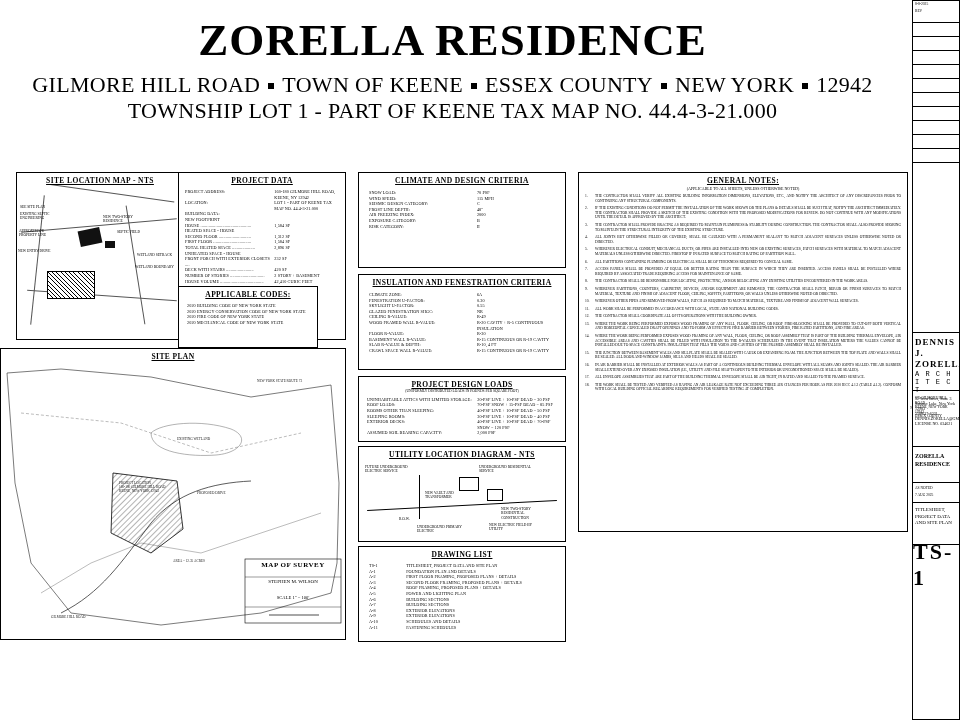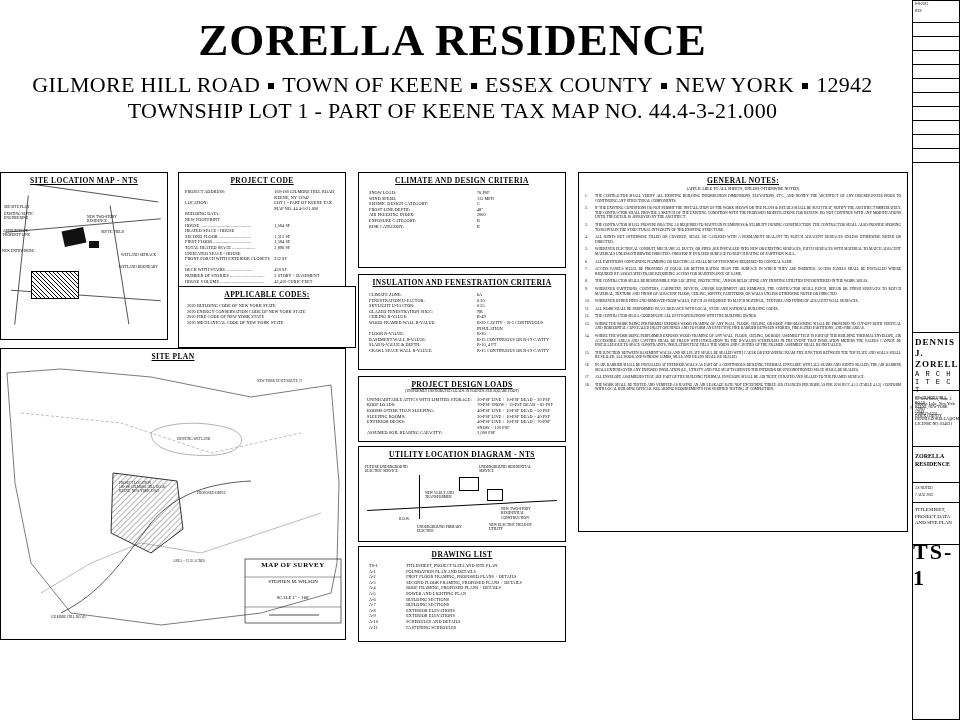--- a/index.html
+++ b/index.html
@@ -31,30 +31,30 @@
     text-align:center;font-size:7.5px;font-weight:bold;letter-spacing:.4px;
     text-decoration:underline;margin-top:3px;
   }
   .tiny{font-size:4.2px;line-height:5.6px;letter-spacing:.1px;}
   .micro{font-size:3.6px;line-height:4.8px;}
   .rowline{display:flex;}
   .rowline .lbl{flex:0 0 58%;}
   .rowline .val{flex:1;}
 
   
-  #site-location-map{left:0;top:172px;width:168px;height:168px;}
+  #site-location-map{left:16px;top:172px;width:168px;height:168px;}
   .slm-body{position:relative;width:100%;height:calc(100% - 14px);overflow:hidden;}
   .slm-line{position:absolute;background:#555;}
   .slm-blob{position:absolute;background:#111;}
   .slm-label{position:absolute;font-size:3.6px;line-height:4.4px;}
 
   
   #project-data{left:178px;top:172px;width:168px;height:168px;}
   
-  #applicable-codes{left:178px;top:286px;width:178px;height:62px;}
+  #applicable-codes{left:178px;top:286px;width:140px;height:62px;}
 
   
   #climate-design{left:358px;top:172px;width:208px;height:96px;}
   #insulation{left:358px;top:274px;width:208px;height:96px;}
   #design-loads{left:358px;top:376px;width:208px;height:66px;}
   #utility-diagram{left:358px;top:446px;width:208px;height:96px;}
   #drawing-list{left:358px;top:546px;width:208px;height:96px;}
 
   
   #general-notes{left:578px;top:172px;width:330px;height:360px;}
@@ -121,21 +121,21 @@
       <div class="slm-label" style="left:86px;top:30px;width:50px;">NEW TWO-STORY RESIDENCE</div>
       <div class="slm-label" style="left:100px;top:45px;width:50px;">SEPTIC FIELD</div>
       <div class="slm-label" style="left:1px;top:64px;width:40px;">NEW ENTRY DRIVE</div>
       <div class="slm-label" style="left:120px;top:68px;width:44px;">WETLAND SETBACK</div>
       <div class="slm-label" style="left:118px;top:80px;width:44px;">WETLAND BOUNDARY</div>
       <div class="slm-label" style="left:2px;top:44px;width:44px;">APPROXIMATE PROPERTY LINE</div>
     </div>
   </div>
 
   <div class="panel" id="project-data">
-    <div class="panel-title">PROJECT CODE</div>
+    <div class="panel-title">PROJECT DATA</div>
     <div class="tiny" style="padding:4px 6px 0 6px;" id="pd-rows">
         <div class="rowline">
           <span class="lbl">PROJECT ADDRESS:</span>
           <span class="val">160-180 GILMORE HILL ROAD, KEENE, NY 12942</span>
         </div>
         <div class="rowline">
           <span class="lbl">LOCATION:</span>
           <span class="val">LOT 1 - PART OF KEENE TAX MAP NO. 44.4-3-21.000</span>
         </div>
         <div class="rowline">

